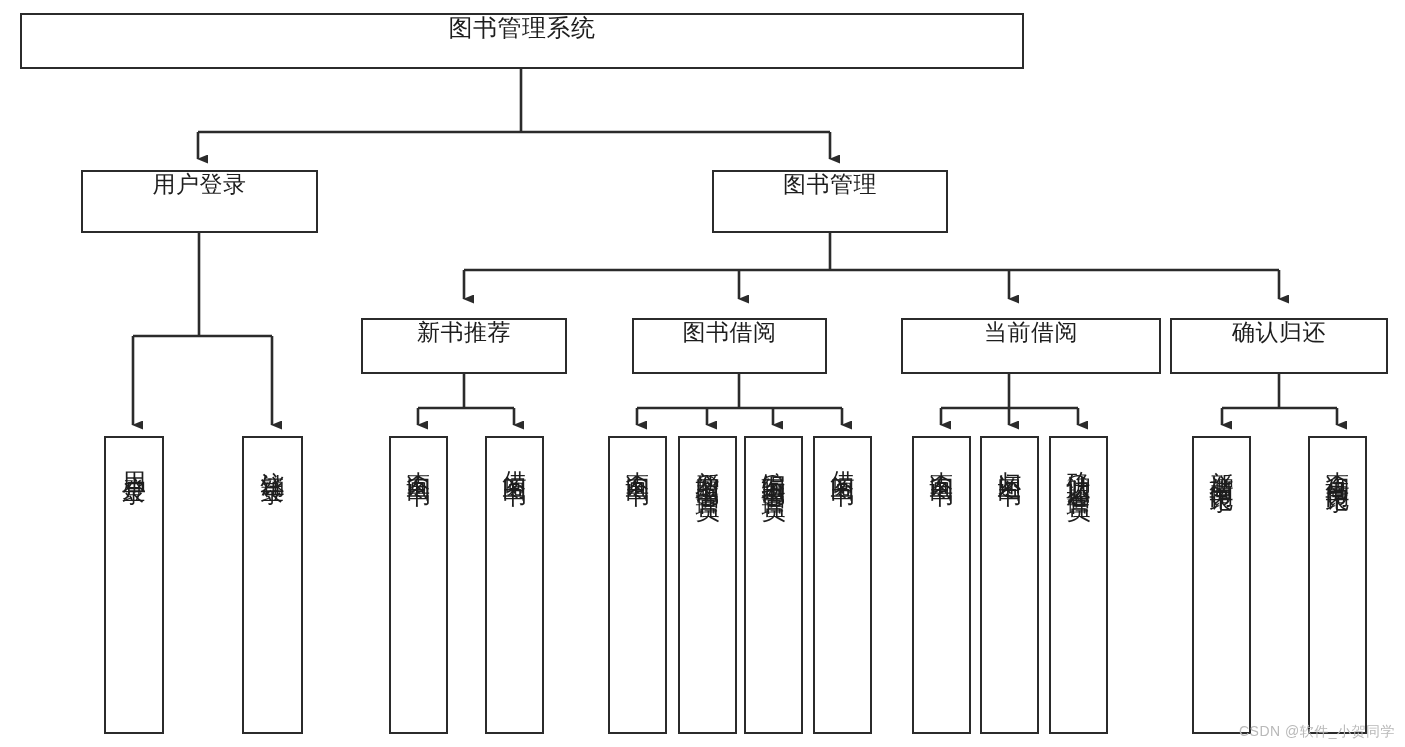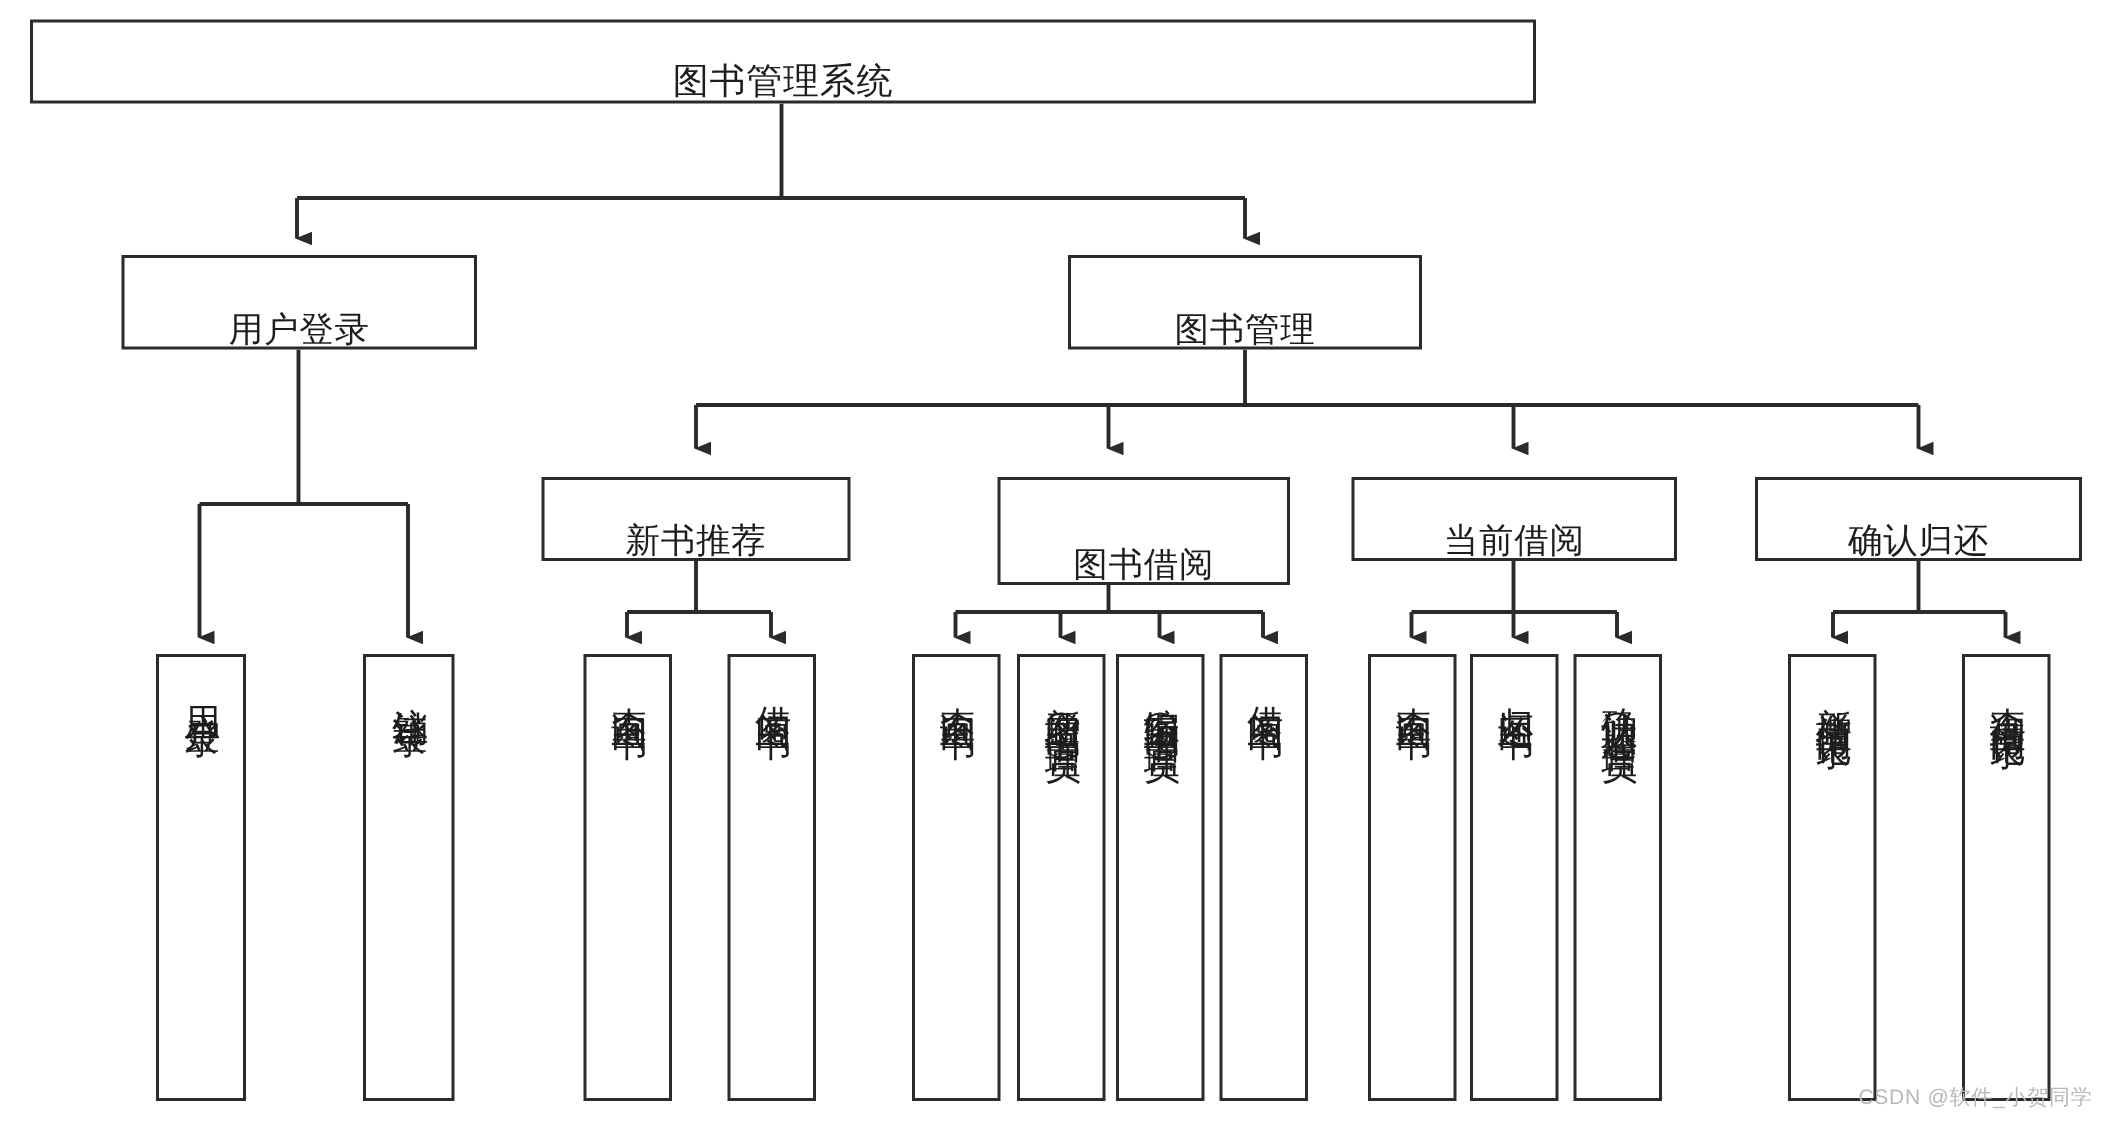--- a/index.html
+++ b/index.html
@@ -23,21 +23,21 @@
     top: 0;
     width: 1405px;
     height: 747px;
   }
   .node-box {
     position: absolute;
     box-sizing: border-box;
     background: #ffffff;
     border: 2px solid #2b2b2b;
     display: flex;
-    align-items: flex-end;
+    align-items: flex-start;
     justify-content: center;
   }
   .node-label {
     color: #1d1d1d;
     line-height: 1.05;
     white-space: nowrap;
     text-align: center;
     letter-spacing: 0.5px;
   }
   .node-box.horizontal .node-label {
@@ -133,25 +133,25 @@
   </div>
 
   <div class="node-box horizontal" style="left:361px; top:318px; width:206px; height:56px;">
     <span class="node-label">新书推荐</span>
   </div>
 
   <div class="node-box horizontal" style="left:712px; top:170px; width:236px; height:63px;">
     <span class="node-label">图书管理</span>
   </div>
 
-  <div class="node-box horizontal" style="left:665px; top:318px; width:195px; height:72px;">
+  <div class="node-box horizontal" style="left:632px; top:318px; width:195px; height:56px;">
     <span class="node-label">图书借阅</span>
   </div>
 
-  <div class="node-box horizontal" style="left:901px; top:318px; width:217px; height:56px;">
+  <div class="node-box horizontal" style="left:901px; top:318px; width:260px; height:56px;">
     <span class="node-label">当前借阅</span>
   </div>
 
   <div class="node-box horizontal" style="left:1170px; top:318px; width:218px; height:56px;">
     <span class="node-label">确认归还</span>
   </div>
 
   <div class="node-box vertical" style="left:104px; top:436px; width:60px; height:298px;">
     <span class="node-label">用户登录</span>
   </div>

